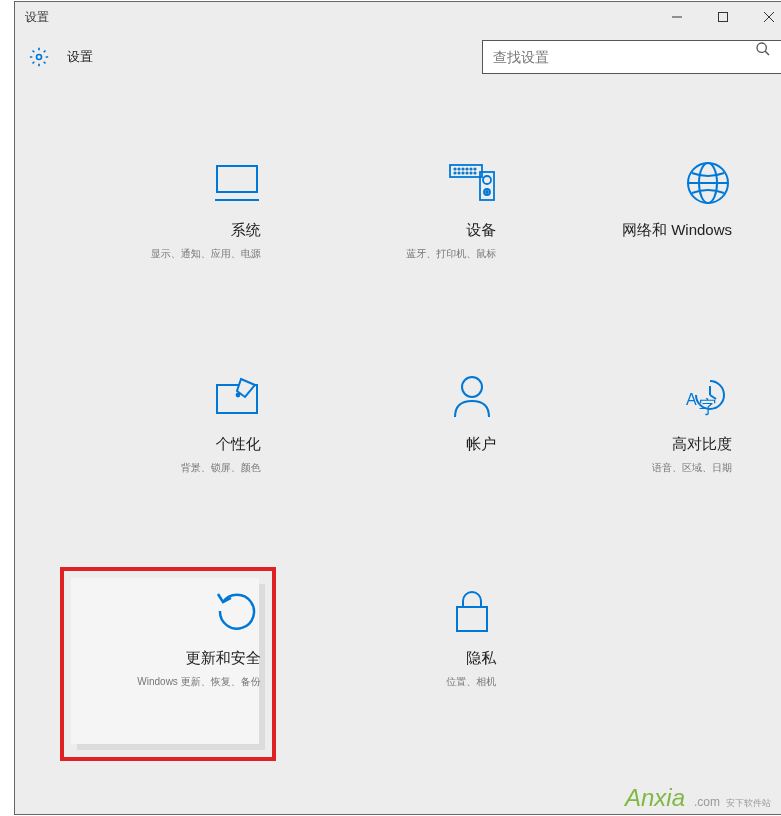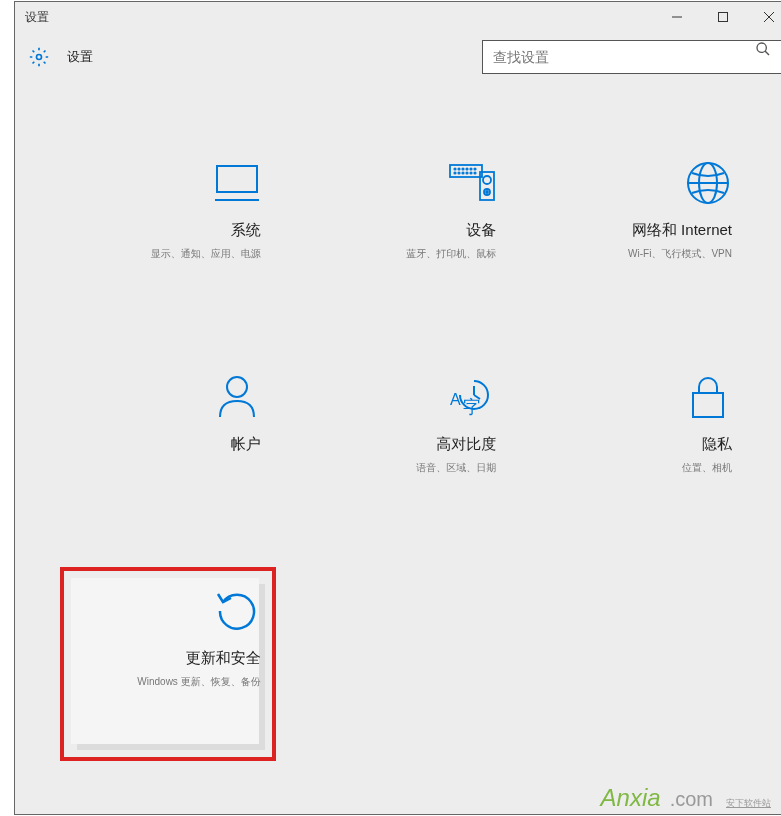--- a/index.html
+++ b/index.html
@@ -167,28 +167,27 @@
     }
     .watermark-main {
       font-size: 24px;
       font-style: italic;
       color: #7fb843;
       font-weight: 500;
       margin-left: 20px;
     }
     .watermark-dot {
       color: #999;
-      font-size: 20px;
+      font-size: 12px;
       padding-left: 9px;
     }
     .watermark-sub {
       font-size: 9px;
       color: #999;
-      margin-left: 13px;
-      text-decoration: underline;
+      margin-left: 6px;
     }
   </style>
 </head>
 <body>
 
 <div class="window">
 
   <div class="titlebar">
     <span class="titlebar-title">设置</span>
     <div class="win-controls">
@@ -268,24 +267,34 @@
     <div class="tile">
       <div class="tile-icon">
         <svg width="44" height="44" viewBox="0 0 44 44" fill="none" stroke="currentColor" stroke-width="2">
           <circle cx="22" cy="22" r="20"></circle>
           <ellipse cx="22" cy="22" rx="9" ry="20"></ellipse>
           <line x1="2" y1="22" x2="42" y2="22"></line>
           <path d="M6 12 Q 22 18 38 12"></path>
           <path d="M6 32 Q 22 26 38 32"></path>
         </svg>
       </div>
-      <div class="tile-title">网络和 Internet</div>
-      <div class="tile-desc">Wi-Fi、飞行模式、VPN</div>
-    </div>
-
+      <div class="tile-title">网络和 Windows</div>
+    </div>
+
+    <div class="tile">
+      <div class="tile-icon">
+        <svg width="44" height="40" viewBox="0 0 44 40" fill="none" stroke="currentColor" stroke-width="2">
+          <rect x="2" y="8" width="40" height="28"></rect>
+          <path d="M26 2 L40 8 L30 20 L22 14 Z" fill="#ededed"></path>
+          <circle cx="23" cy="18" r="1.4" fill="currentColor"></circle>
+        </svg>
+      </div>
+      <div class="tile-title">个性化</div>
+      <div class="tile-desc">背景、锁屏、颜色</div>
+    </div>
 
     <div class="tile">
       <div class="tile-icon">
         <svg width="38" height="44" viewBox="0 0 38 44" fill="none" stroke="currentColor" stroke-width="2">
           <circle cx="19" cy="12" r="10"></circle>
           <path d="M2 42 Q 2 26 19 26 Q 36 26 36 42"></path>
         </svg>
       </div>
       <div class="tile-title">帐户</div>
     </div>
@@ -298,41 +307,41 @@
           <line x1="26" y1="20" x2="32" y2="24"></line>
           <text x="2" y="30" font-size="16" fill="currentColor" stroke="none" font-family="sans-serif">A</text>
           <text x="15" y="38" font-size="18" fill="currentColor" stroke="none" font-family="sans-serif">字</text>
         </svg>
       </div>
       <div class="tile-title">高对比度</div>
       <div class="tile-desc">语音、区域、日期</div>
     </div>
 
 
+    <div class="tile highlighted">
+      <div class="highlighted-inner"></div>
+      <div class="tile-icon">
+        <svg width="44" height="44" viewBox="0 0 44 44" fill="none" stroke="currentColor" stroke-width="2.5">
+          <path d="M8 13 A 17 17 0 1 1 5 22"></path>
+          <polyline points="3,5 8,13 16,9" fill="none"></polyline>
+        </svg>
+      </div>
+      <div class="tile-title">更新和安全</div>
+      <div class="tile-desc">Windows 更新、恢复、备份</div>
+    </div>
+
     <div class="tile">
       <div class="tile-icon">
         <svg width="36" height="44" viewBox="0 0 36 44" fill="none" stroke="currentColor" stroke-width="2">
           <rect x="3" y="18" width="30" height="24"></rect>
           <path d="M9 18 V 12 A 9 9 0 0 1 27 12 V 18"></path>
         </svg>
       </div>
       <div class="tile-title">隐私</div>
       <div class="tile-desc">位置、相机</div>
-    </div>
-
-    <div class="tile highlighted">
-      <div class="highlighted-inner"></div>
-      <div class="tile-icon">
-        <svg width="44" height="44" viewBox="0 0 44 44" fill="none" stroke="currentColor" stroke-width="2.5">
-          <path d="M8 13 A 17 17 0 1 1 5 22"></path>
-          <polyline points="3,5 8,13 16,9" fill="none"></polyline>
-        </svg>
-      </div>
-      <div class="tile-title">更新和安全</div>
-      <div class="tile-desc">Windows 更新、恢复、备份</div>
     </div>
 
   </div>
 </div>
 
 <div class="watermark">
   <span class="watermark-main">Anxia</span>
   <span class="watermark-dot">.com</span>
   <span class="watermark-sub">安下软件站</span>
 </div>

